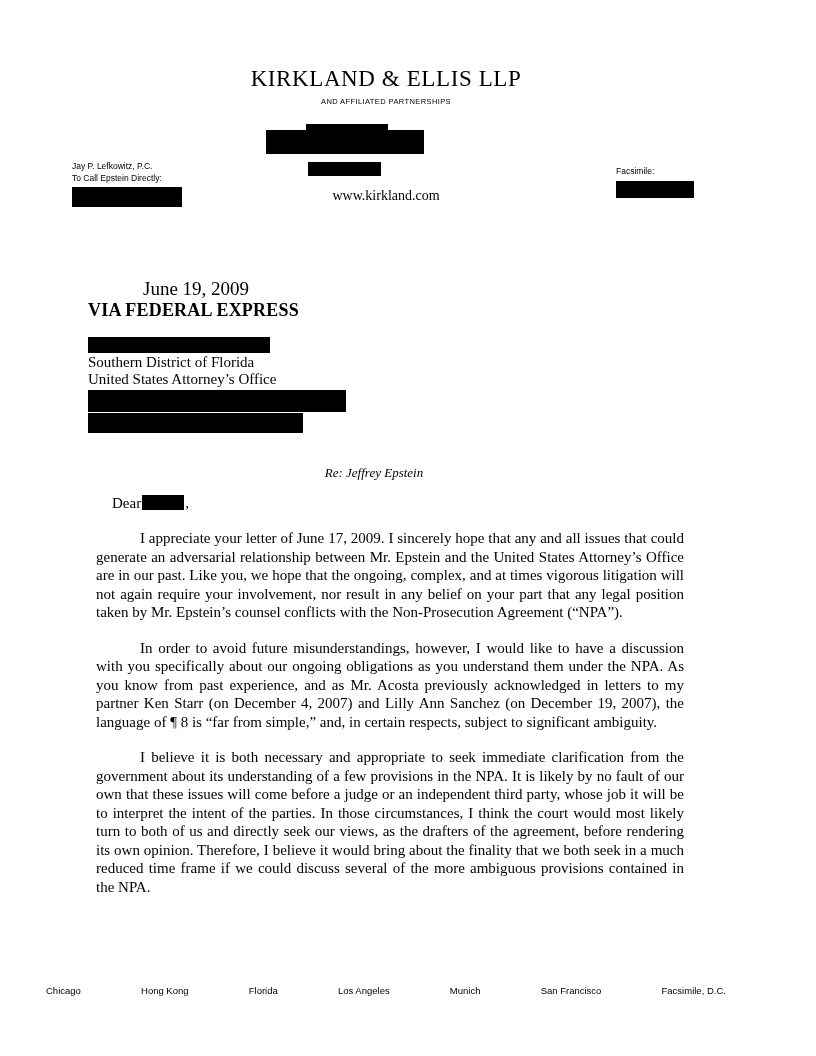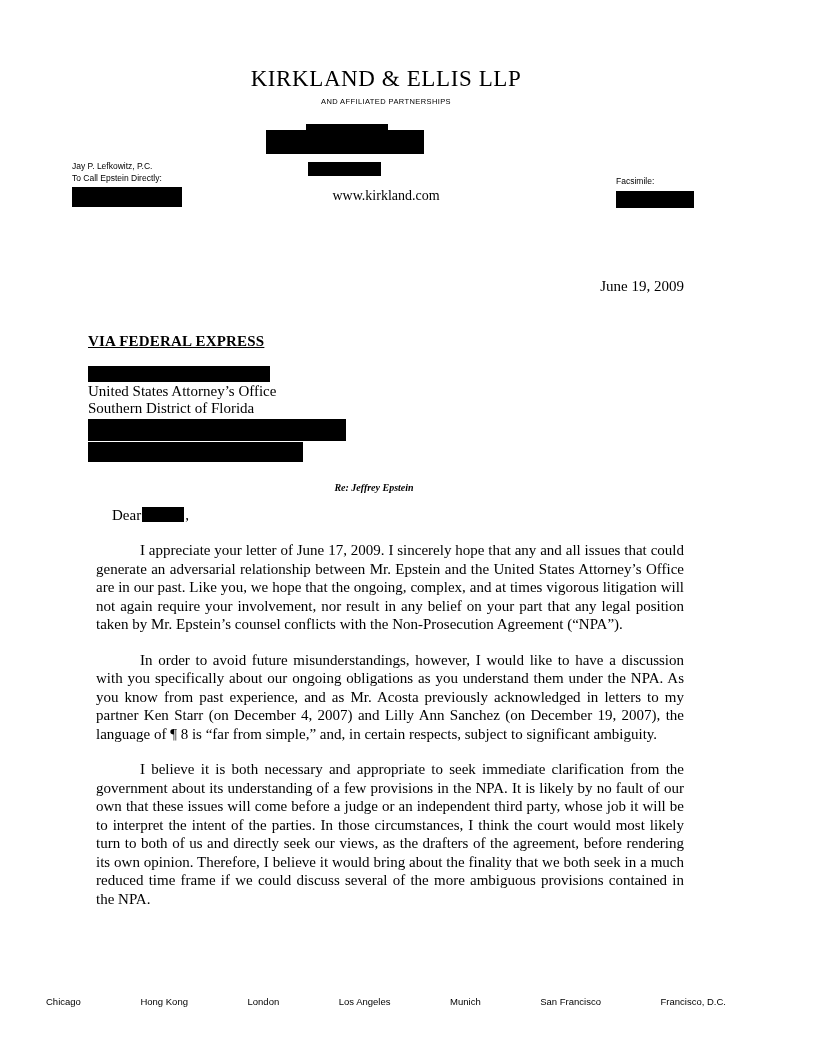--- a/index.html
+++ b/index.html
@@ -84,49 +84,47 @@
   .left-contact .redaction {
     margin-top: 3px;
     width: 110px;
     height: 20px;
   }
 
   
   .right-contact {
     position: absolute;
     right: 78px;
-    top: 176px;
+    top: 166px;
     font-family: "Liberation Sans", sans-serif;
     font-size: 8.5px;
     text-align: left;
   }
   .right-contact .redaction {
     margin-top: 5px;
     width: 78px;
     height: 17px;
   }
 
   
   .body-wrap {
     position: absolute;
     left: 88px;
     right: 88px;
     top: 278px;
   }
   .date-line {
-    text-align: right;
-    font-size: 15px;
+    text-align: left;
+    font-size: 19px;
     margin-left: 55px;
     font-family: Liberation Serif, serif;
   }
   .via-line {
-    margin-top: 38px;
-    font-size: 15px;
+    font-size: 18px;
     font-weight: bold;
-    text-decoration: underline;
     letter-spacing: 0.2px;
   }
 
   .addressee {
     margin-top: 16px;
     font-size: 15px;
     line-height: 17px;
     position: relative;
   }
   .addressee .name-red {
@@ -142,23 +140,23 @@
   }
   .addr-red-2 {
     width: 215px;
     height: 20px;
     margin-top: 1px;
   }
 
   .re-line {
     text-align: center;
     font-style: italic;
-    font-size: 10px;
-    margin-top: 20px;
-    font-weight: bold;
+    font-size: 13px;
+    margin-top: 32px;
+    font-weight: normal;
     margin-left: -24px;
   }
   .salutation {
     margin-top: 14px;
     font-size: 15px;
     margin-left: 24px;
   }
   .salutation .sal-red {
     display: inline-block;
     width: 42px;
@@ -173,21 +171,21 @@
     text-align: justify;
     text-indent: 44px;
     margin: 17px 0 0 8px;
   }
 
   
   .footer {
     position: absolute;
     left: 46px;
     right: 46px;
-    bottom: 49px;
+    bottom: 60px;
     display: flex;
     justify-content: space-between;
     font-family: "Liberation Sans", sans-serif;
     font-size: 9.5px;
   }
   .footer span { white-space: nowrap; }
 </style>
 </head>
 <body>
 
@@ -220,40 +218,40 @@
   <div class="body-wrap">
 
     <div class="date-line">June 19, 2009</div>
 
     <div class="via-line">VIA FEDERAL EXPRESS</div>
 
     <div class="addressee">
       <div>
         <span class="redaction name-red"></span>
       </div>
+      <div>Southern District of Florida</div>
       <div>United States Attorney’s Office</div>
-      <div>Southern District of Florida</div>
       <span class="redaction addr-red-1"></span>
       <span class="redaction addr-red-2"></span>
     </div>
 
     <div class="re-line">Re: Jeffrey Epstein</div>
 
     <div class="salutation">
       <span>Dear</span><span class="redaction sal-red"></span><span>,</span>
     </div>
 
     <p class="para">I appreciate your letter of June 17, 2009.  I sincerely hope that any and all issues that could generate an adversarial relationship between Mr. Epstein and the United States Attorney’s Office are in our past.  Like you, we hope that the ongoing, complex, and at times vigorous litigation will not again require your involvement, nor result in any belief on your part that any legal position taken by Mr. Epstein’s counsel conflicts with the Non-Prosecution Agreement (“NPA”).</p>
     <p class="para">In order to avoid future misunderstandings, however, I would like to have a discussion with you specifically about our ongoing obligations as you understand them under the NPA.  As you know from past experience, and as Mr. Acosta previously acknowledged in letters to my partner Ken Starr (on December 4, 2007) and Lilly Ann Sanchez (on December 19, 2007), the language of ¶ 8 is “far from simple,” and, in certain respects, subject to significant ambiguity.</p>
     <p class="para">I believe it is both necessary and appropriate to seek immediate clarification from the government about its understanding of a few provisions in the NPA.  It is likely by no fault of our own that these issues will come before a judge or an independent third party, whose job it will be to interpret the intent of the parties.  In those circumstances, I think the court would most likely turn to both of us and directly seek our views, as the drafters of the agreement, before rendering its own opinion.  Therefore, I believe it would bring about the finality that we both seek in a much reduced time frame if we could discuss several of the more ambiguous provisions contained in the NPA.</p>
   </div>
 
   <div class="footer">
     <span>Chicago</span>
     <span>Hong Kong</span>
-    <span>London</span>
+    <span>Florida</span>
     <span>Los Angeles</span>
     <span>Munich</span>
     <span>San Francisco</span>
-    <span>Francisco, D.C.</span>
+    <span>Facsimile, D.C.</span>
   </div>
 
 </div>
 
 </body></html>

